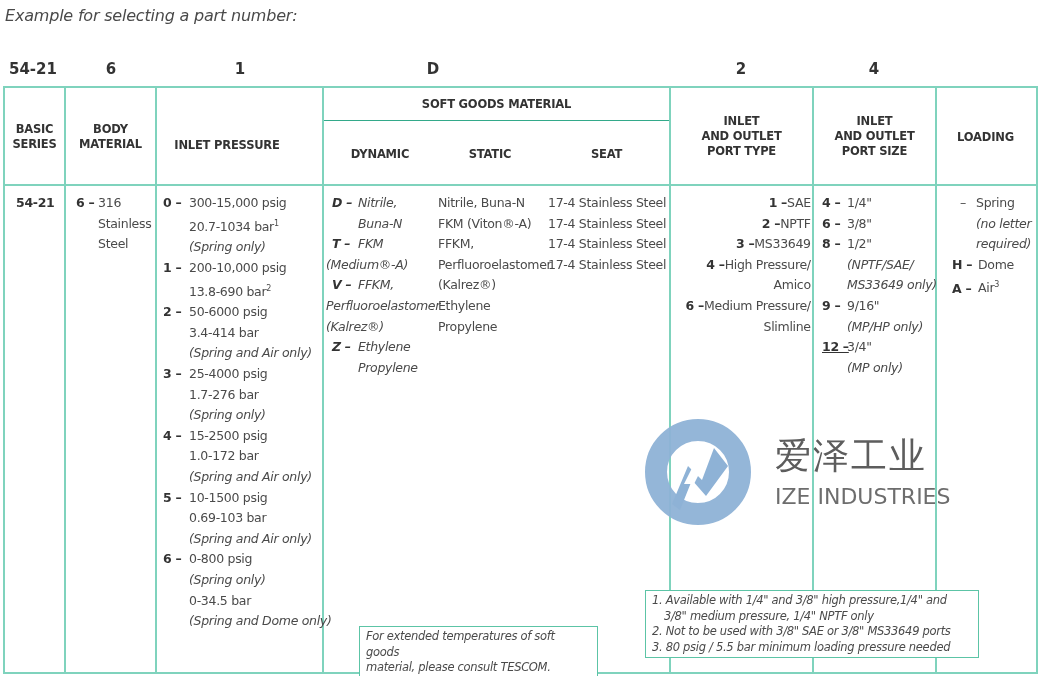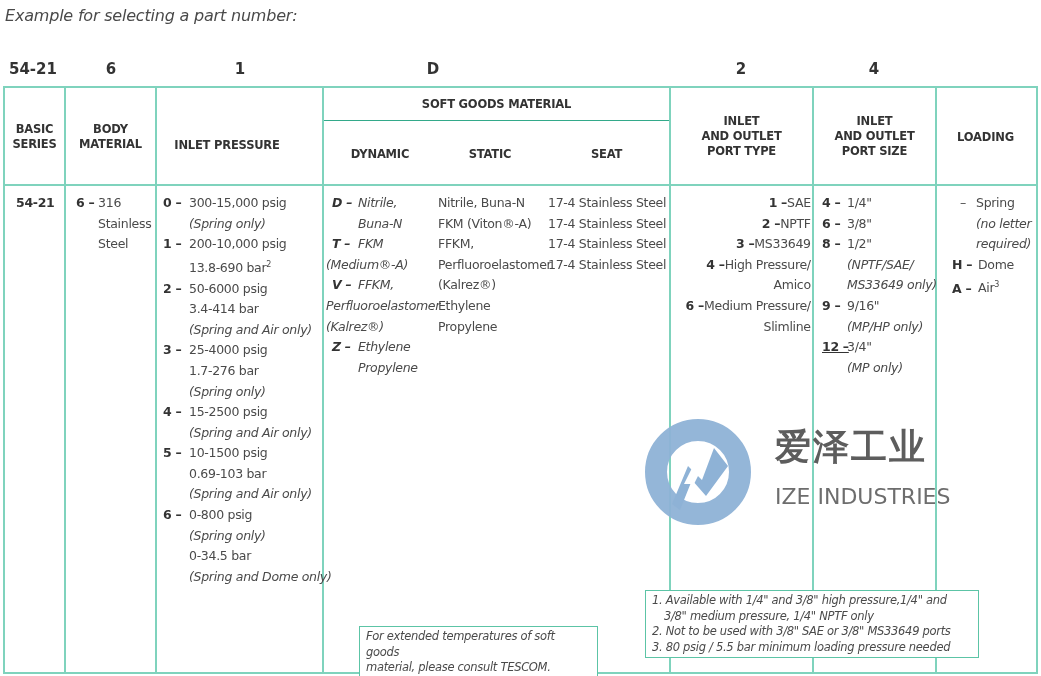--- a/index.html
+++ b/index.html
@@ -12,21 +12,21 @@
   .vline { position:absolute; width:2px; background:#7fd3bd; }
   .thin { background:#33a98a; height:1px; }
   .hdr { position:absolute; font-size:11.5px; font-weight:bold; color:#333; text-align:center; line-height:15px; letter-spacing:-0.2px; }
   .cell { position:absolute; font-size:12.5px; line-height:20.6px; color:#4a4a4a; letter-spacing:-0.3px; }
   .cell .k { font-weight:bold; color:#333; }
   .cell .it { font-style:italic; }
   .row { white-space:nowrap; }
   .ind { padding-left:26px; }
   .note { position:absolute; border:1.5px solid #5cc4a6; background:#fff; font-size:11.5px; font-style:italic; color:#4a4a4a; line-height:15.5px; padding:2px 6px; letter-spacing:-0.3px; }
   .logo { position:absolute; left:644px; top:418px; }
-  .logo-cn { position:absolute; left:775px; top:423px; font-size:36px; font-weight:bold; color:#5d5d5d; letter-spacing:2px; }
+  .logo-cn { position:absolute; left:775px; top:432px; font-size:36px; font-weight:normal; color:#5d5d5d; letter-spacing:2px; }
   .logo-en { position:absolute; left:775px; top:484px; font-size:22px; color:#6d6d6d; letter-spacing:0px; }
   sup { font-size:8px; }
 </style>
 </head>
 <body>
 
 <div class="abs intro">Example for selecting a part number:</div>
 
 <div class="abs code" style="left:8px;width:50px;">54-21</div>
 <div class="abs code" style="left:96px;width:30px;">6</div>
@@ -81,38 +81,40 @@
 
 <div class="cell" style="left:76px;top:193px;">
   <div class="row"><span class="k">6 –</span> <span>316</span></div>
   <div class="row" style="padding-left:22px;">Stainless</div>
   <div class="row" style="padding-left:22px;">Steel</div>
 </div>
 
 <div class="cell" style="left:163px;top:193px;">
   <div>
     <div class="row"><span class="k" style="display:inline-block;width:26px;">0 –</span><span>300-15,000 psig</span></div>
+    <div class="row ind"><span>20.7-1034 bar</span><sup>1</sup></div>
     <div class="row ind it">(Spring only)</div>
   </div>
   <div>
     <div class="row"><span class="k" style="display:inline-block;width:26px;">1 –</span><span>200-10,000 psig</span></div>
     <div class="row ind"><span>13.8-690 bar</span><sup>2</sup></div>
   </div>
   <div>
     <div class="row"><span class="k" style="display:inline-block;width:26px;">2 –</span><span>50-6000 psig</span></div>
     <div class="row ind">3.4-414 bar</div>
     <div class="row ind it">(Spring and Air only)</div>
   </div>
   <div>
     <div class="row"><span class="k" style="display:inline-block;width:26px;">3 –</span><span>25-4000 psig</span></div>
     <div class="row ind">1.7-276 bar</div>
     <div class="row ind it">(Spring only)</div>
   </div>
   <div>
     <div class="row"><span class="k" style="display:inline-block;width:26px;">4 –</span><span>15-2500 psig</span></div>
+    <div class="row ind">1.0-172 bar</div>
     <div class="row ind it">(Spring and Air only)</div>
   </div>
   <div>
     <div class="row"><span class="k" style="display:inline-block;width:26px;">5 –</span><span>10-1500 psig</span></div>
     <div class="row ind">0.69-103 bar</div>
     <div class="row ind it">(Spring and Air only)</div>
   </div>
   <div>
     <div class="row"><span class="k" style="display:inline-block;width:26px;">6 –</span><span>0-800 psig</span></div>
     <div class="row ind it">(Spring only)</div>

